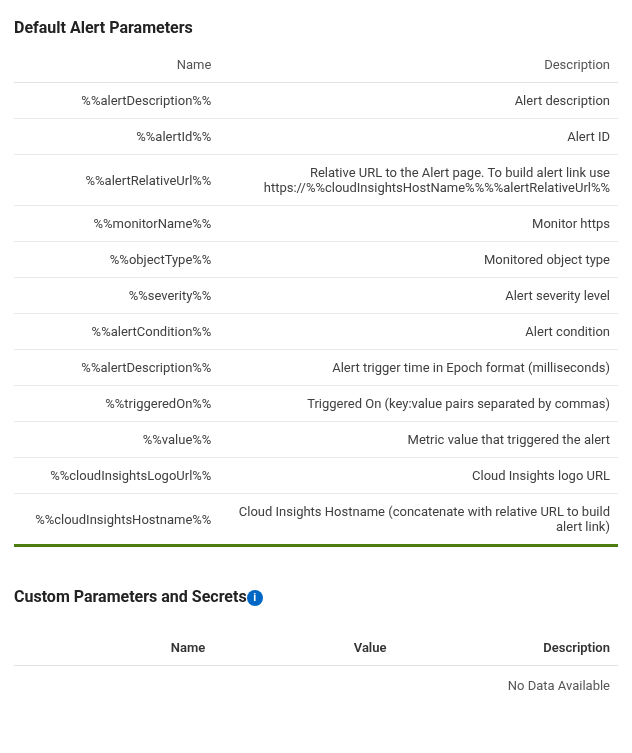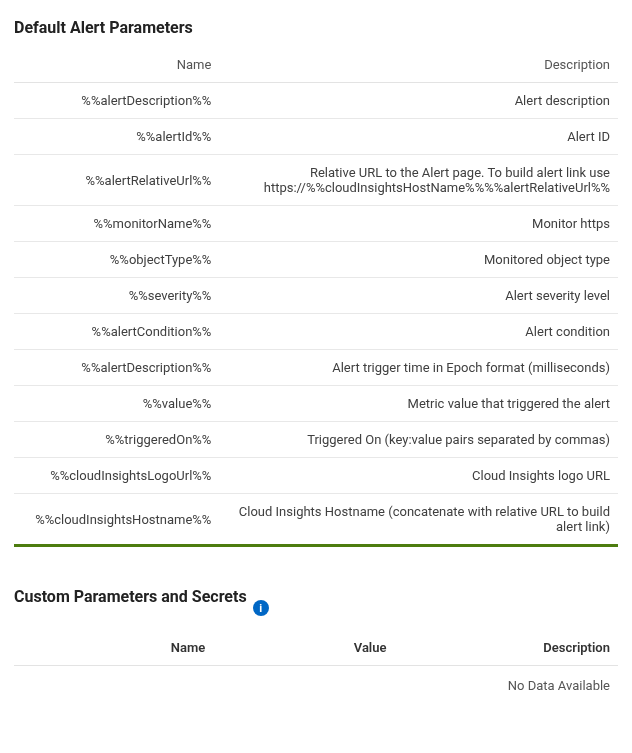--- a/index.html
+++ b/index.html
@@ -17,22 +17,21 @@
     }
     .section-title {
       font-size: 16px;
       font-weight: 700;
       color: #222;
       margin-bottom: 10px;
       margin-top: 8px;
     }
     .section-title-row {
       display: flex;
-      align-items: flex-end;
-      gap: 6px;
+      align-items: center;
     }
     table {
       width: 100%;
       border-collapse: collapse;
     }
     th, td {
       text-align: right;
       padding: 10px 8px;
       vertical-align: middle;
       font-size: 13px;
@@ -131,26 +130,26 @@
         </tr>
         <tr>
           <td>%%alertCondition%%</td>
           <td>Alert condition</td>
         </tr>
         <tr>
           <td>%%alertDescription%%</td>
           <td>Alert trigger time in Epoch format (milliseconds)</td>
         </tr>
         <tr>
+          <td>%%triggeredOn%%</td>
+          <td>Triggered On (key:value pairs separated by commas)</td>
+        </tr>
+        <tr>
           <td>%%value%%</td>
           <td>Metric value that triggered the alert</td>
-        </tr>
-        <tr>
-          <td>%%triggeredOn%%</td>
-          <td>Triggered On (key:value pairs separated by commas)</td>
         </tr>
         <tr>
           <td>%%cloudInsightsLogoUrl%%</td>
           <td>Cloud Insights logo URL</td>
         </tr>
         <tr>
           <td>%%cloudInsightsHostname%%</td>
           <td>Cloud Insights Hostname (concatenate with relative URL to build alert link)</td>
         </tr>
       </tbody>

